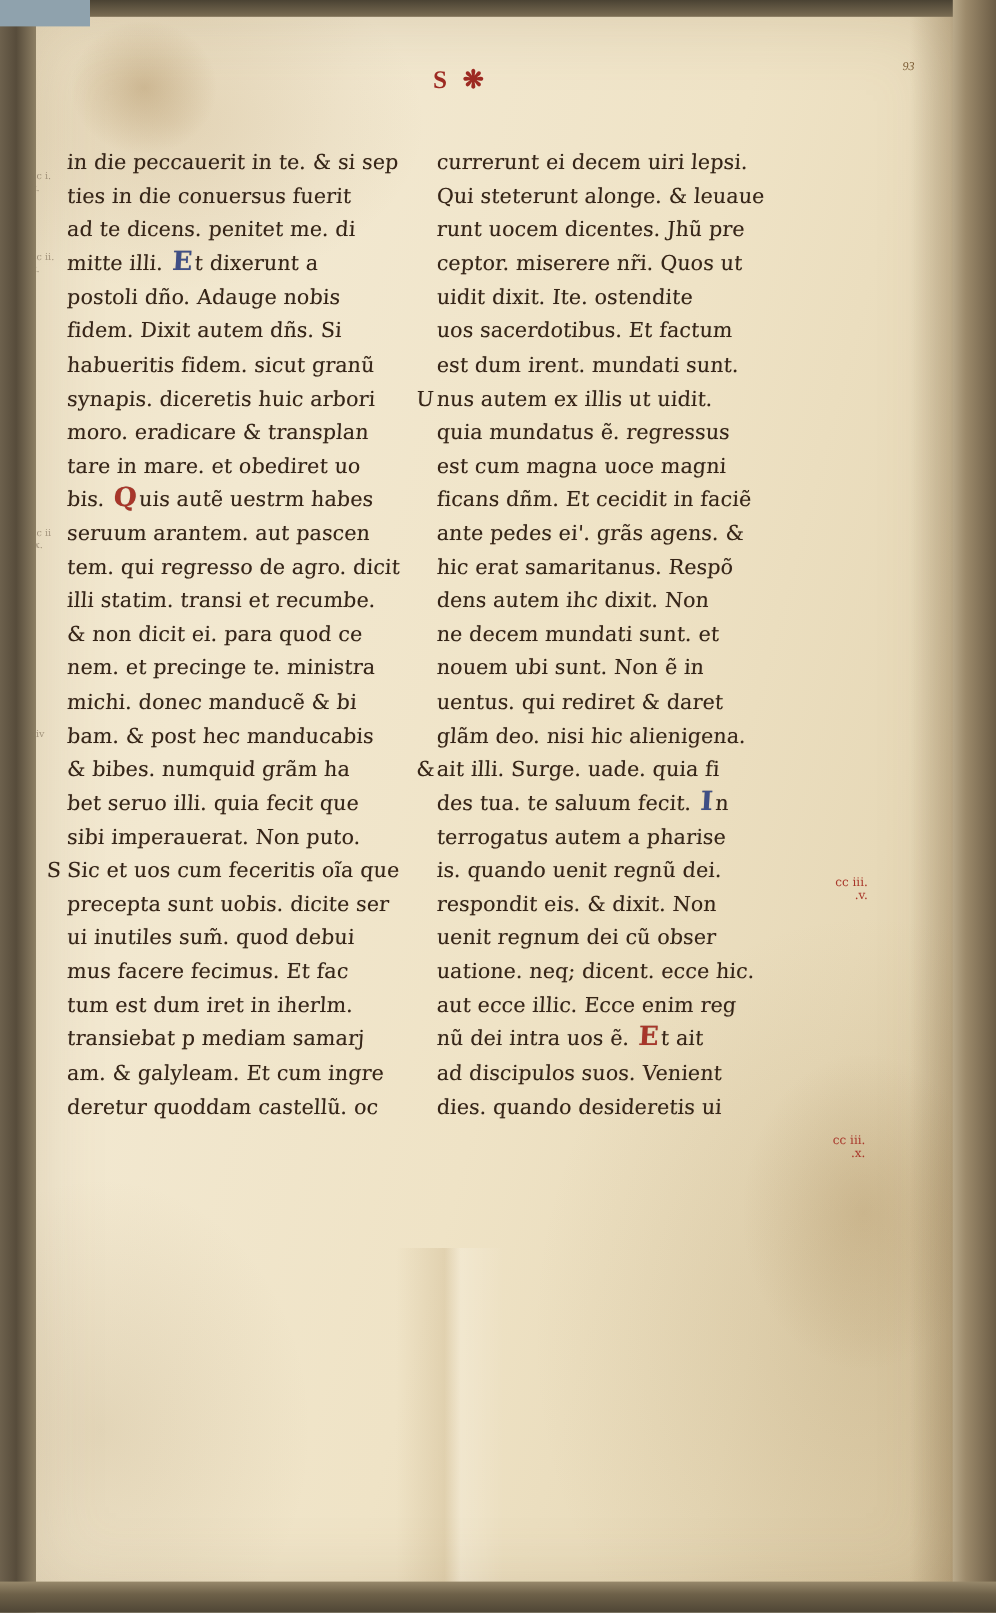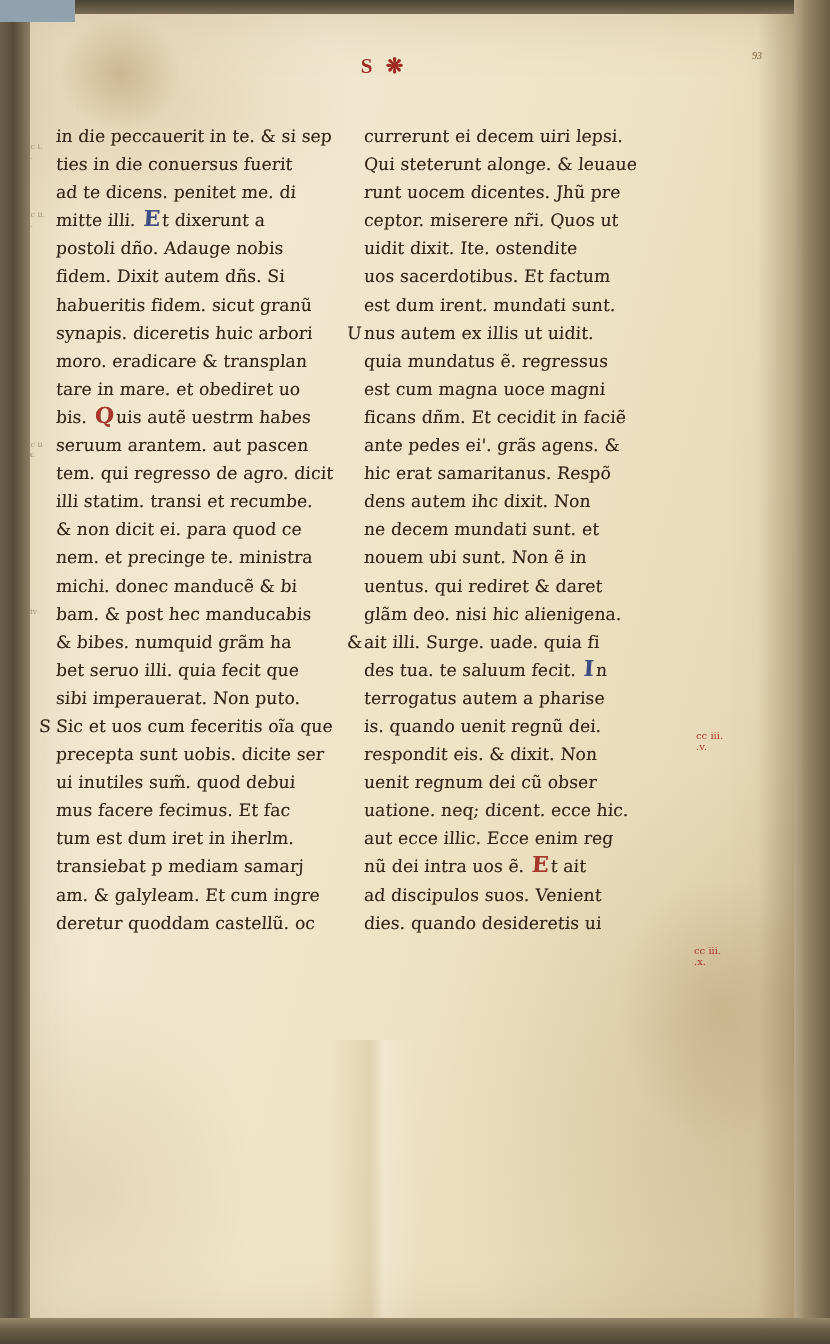--- a/index.html
+++ b/index.html
@@ -161,21 +161,21 @@
     top: 0;
     color: #352417;
   }
 
   .margin-note {
     position: absolute;
     color: #a8362a;
     font-size: 10px;
     line-height: 11px;
     font-family: "DejaVu Serif", serif;
-    text-align: left;
+    text-align: right;
   }
 
   .edge-marks {
     position: absolute;
     left: 8px;
     color: #6b5a45;
     font-size: 8px;
     line-height: 10px;
     opacity: 0.55;
     font-family: "DejaVu Serif", serif;

